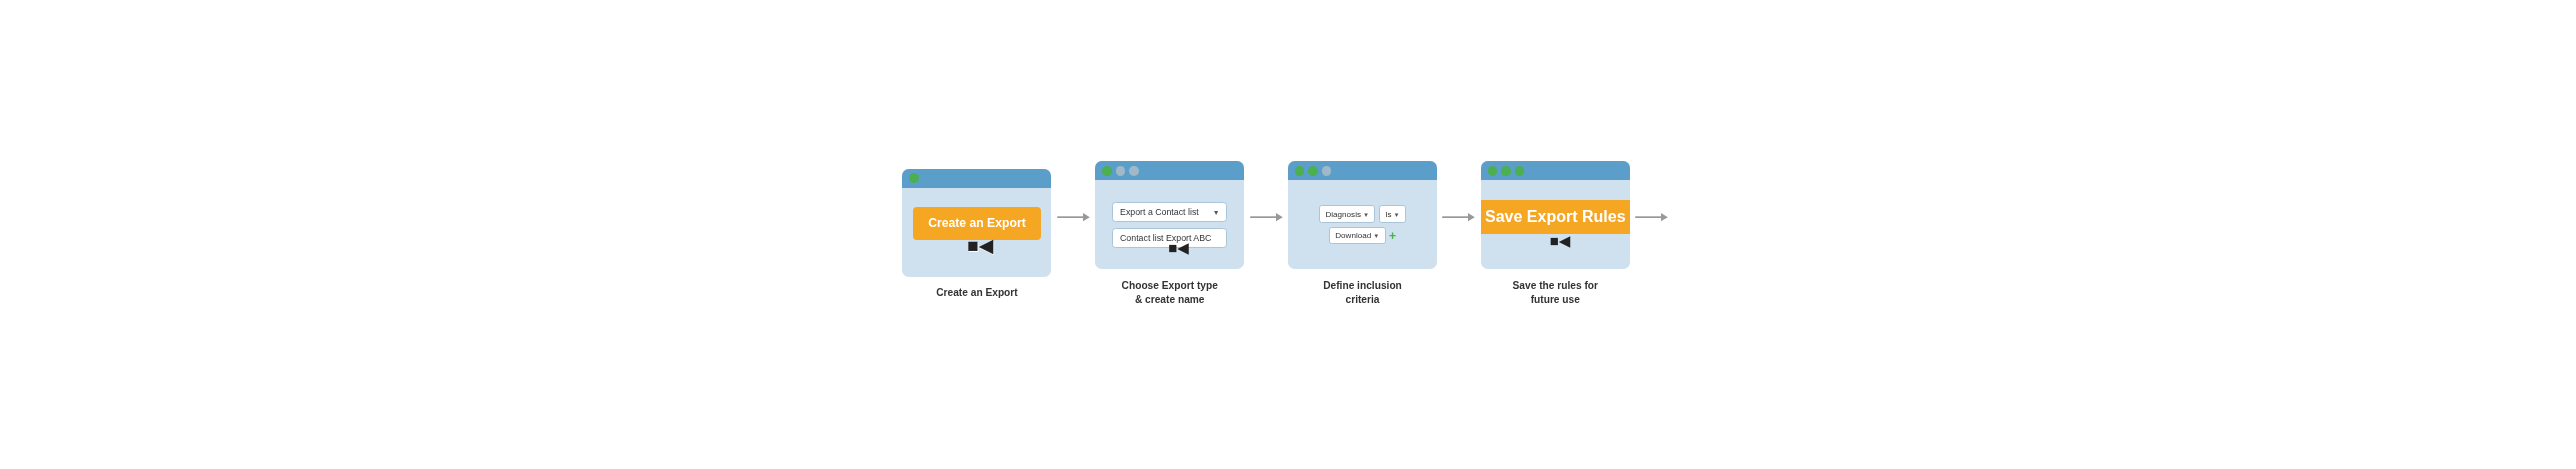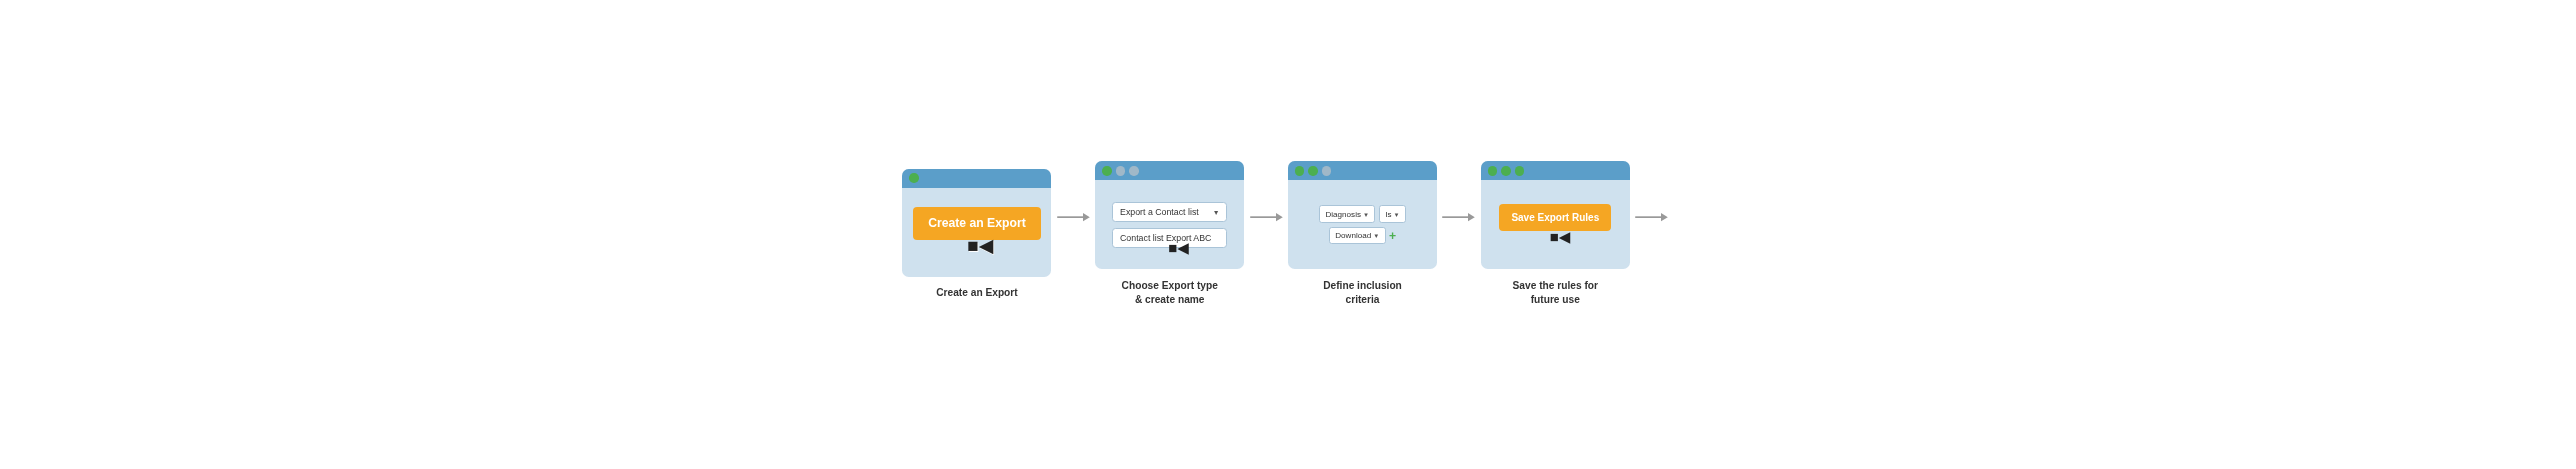--- a/index.html
+++ b/index.html
@@ -140,21 +140,21 @@
       cursor: pointer;
     }
 
     
     .btn-orange-sm {
       background: #f5a623;
       color: #fff;
       border: none;
       border-radius: 4.1px;
       padding: 8.1px 12.2px;
-      font-size: 10px;
+      font-size: 16px;
       font-weight: 700;
       cursor: pointer;
       white-space: nowrap;
     }
 
     
     .doc-lines {
       display: flex;
       flex-direction: column;
       gap: 4.1px;

